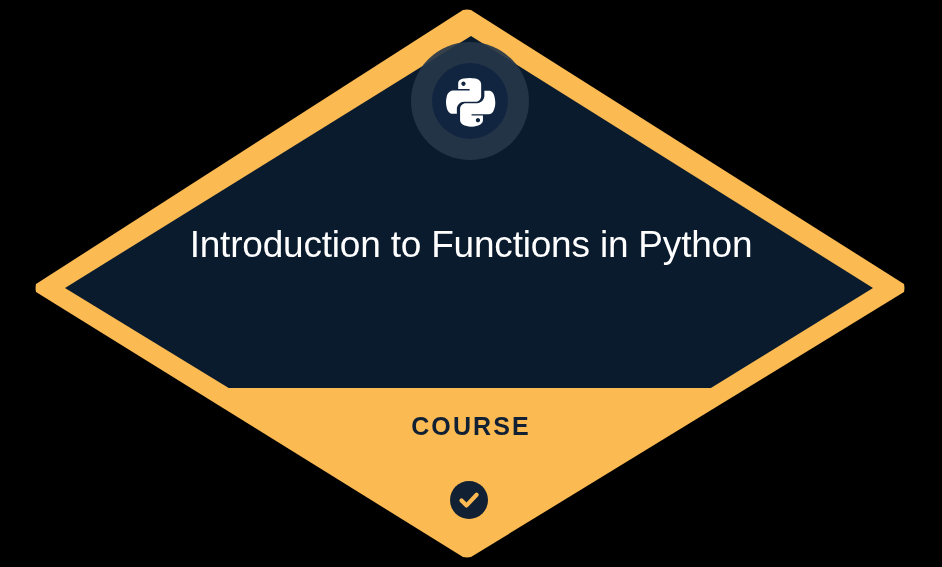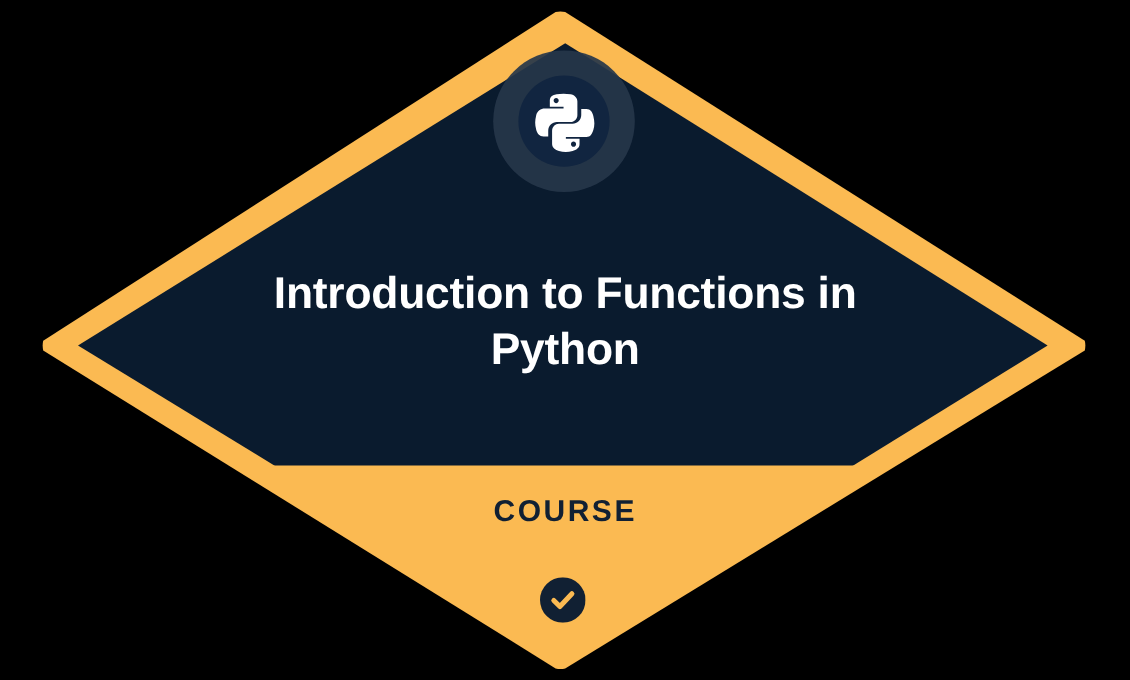--- a/index.html
+++ b/index.html
@@ -77,21 +77,21 @@
 
   
   .badge-title {
     position: absolute;
     left: 171px;
     top: 222px;
     width: 600px;
     text-align: center;
     color: #ffffff;
     font-size: 37px;
-    font-weight: bold;
+    font-weight: normal;
     line-height: 46px;
     letter-spacing: -0.2px;
   }
 
   
   .badge-status {
     position: absolute;
     left: 171px;
     top: 408px;
     width: 600px;

